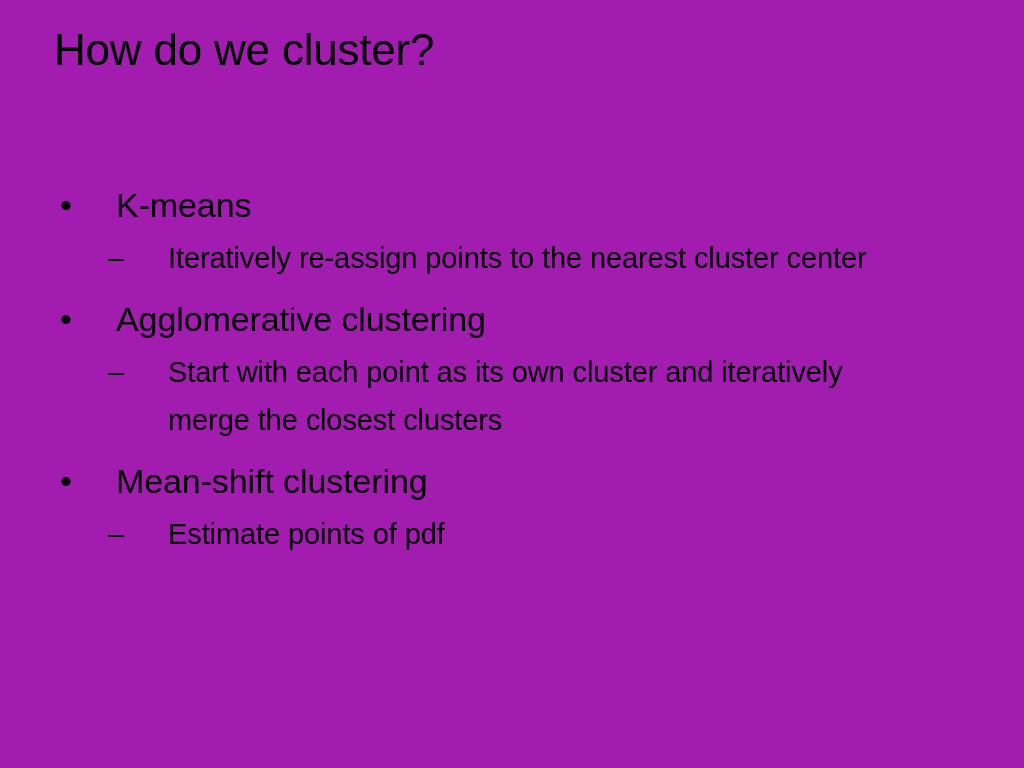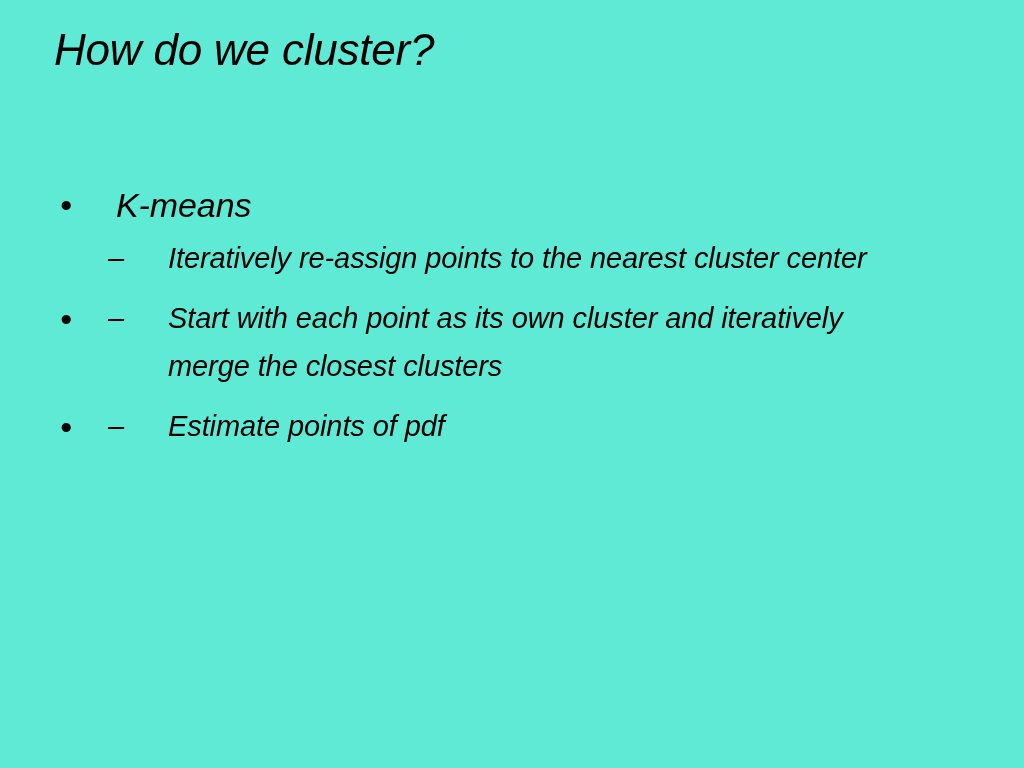--- a/index.html
+++ b/index.html
@@ -13,23 +13,22 @@
     background: #ffffff;
     font-family: "Liberation Sans", sans-serif;
     color: #000000;
     overflow: hidden;
   }
 
   .slide {
     position: relative;
     width: 1024px;
     height: 768px;
-    background: #5eead4;
+    background: #a21caf;
     box-sizing: border-box;
-    font-style: italic;
   }
 
   .slide-title {
     position: absolute;
     left: 54px;
     top: 22px;
     width: 920px;
     font-size: 44px;
     line-height: 56px;
     font-weight: 400;
@@ -120,30 +119,32 @@
       </div>
       <div class="lvl2 w-narrow">
         <span class="marker">–</span>
         <span class="text">Iteratively re-assign points to the nearest cluster center</span>
       </div>
     </div>
 
     <div class="group">
       <div class="lvl1">
         <span class="marker">•</span>
+        <span class="text">Agglomerative clustering</span>
       </div>
       <div class="lvl2 w-wide">
         <span class="marker">–</span>
         <span class="text">Start with each point as its own cluster and iteratively merge the closest clusters</span>
       </div>
     </div>
 
     <div class="group">
       <div class="lvl1">
         <span class="marker">•</span>
+        <span class="text">Mean-shift clustering</span>
       </div>
       <div class="lvl2">
         <span class="marker">–</span>
         <span class="text">Estimate points of pdf</span>
       </div>
     </div>
 
   </div>
 </div>
 

